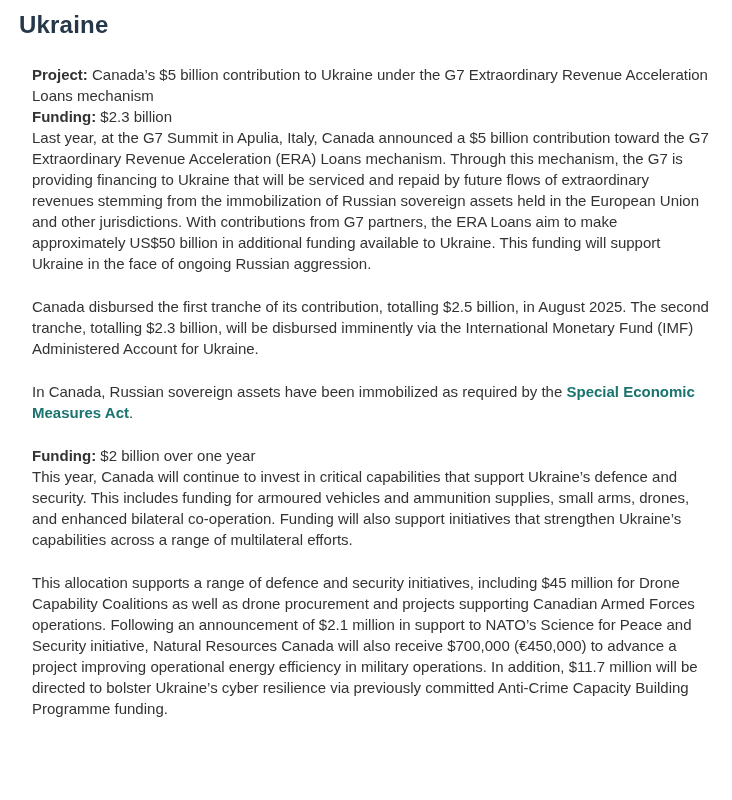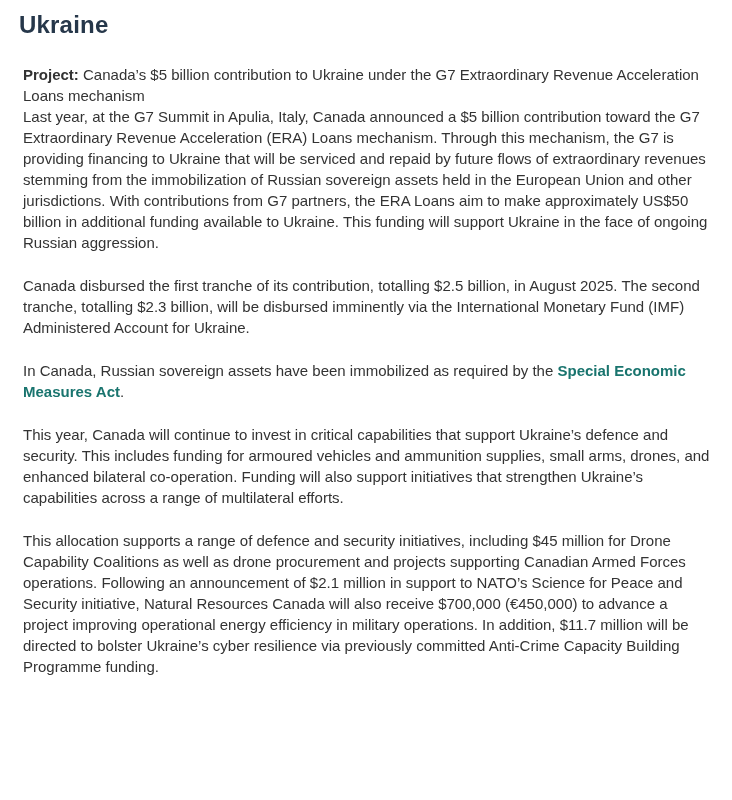--- a/index.html
+++ b/index.html
@@ -24,21 +24,21 @@
     margin: 0 0 24px 0;
     font-size: 24px;
     line-height: 30px;
     font-weight: 700;
     letter-spacing: 0.2px;
     color: var(--heading-color, #26374A);
   }
   .para {
     font-size: 15px;
     line-height: 21px;
-    margin: 0 0 22px 4px;
+    margin: 0 0 22px 13px;
     max-width: 695px;
     color: var(--body-color, #333333);
   }
   .para:last-child { margin-bottom: 0; }
   .pline { display: block; }
   strong.lbl { font-weight: 700; color: var(--body-color, #333333); }
   a.doc-link {
     color: var(--link-color, #19746E);
     font-weight: 700;
     text-decoration: none;
@@ -50,29 +50,37 @@
 
 <main class="page">
 
   <h2 class="page-title">Ukraine</h2>
 
   <div class="para">
     <span class="pline">
       <strong class="lbl">Project:</strong>
       <span>Canada’s $5 billion contribution to Ukraine under the G7 Extraordinary Revenue Acceleration Loans mechanism</span>
     </span>
+    <span class="pline">
+      <strong class="lbl">Funding:</strong>
+      <span>$2.3 billion</span>
+    </span>
     <span class="pline">Last year, at the G7 Summit in Apulia, Italy, Canada announced a $5 billion contribution toward the G7 Extraordinary Revenue Acceleration (ERA) Loans mechanism. Through this mechanism, the G7 is providing financing to Ukraine that will be serviced and repaid by future flows of extraordinary revenues stemming from the immobilization of Russian sovereign assets held in the European Union and other jurisdictions. With contributions from G7 partners, the ERA Loans aim to make approximately US$50 billion in additional funding available to Ukraine. This funding will support Ukraine in the face of ongoing Russian aggression.</span>
   </div>
 
   <p class="para">Canada disbursed the first tranche of its contribution, totalling $2.5 billion, in August 2025. The second tranche, totalling $2.3 billion, will be disbursed imminently via the International Monetary Fund (IMF) Administered Account for Ukraine.</p>
 
   <p class="para"><span>In Canada, Russian sovereign assets have been immobilized as required by the</span>
     <a class="doc-link">Special Economic Measures Act</a><span>.</span></p>
 
   <div class="para">
+    <span class="pline">
+      <strong class="lbl">Funding:</strong>
+      <span>$2 billion over one year</span>
+    </span>
     <span class="pline">This year, Canada will continue to invest in critical capabilities that support Ukraine’s defence and security. This includes funding for armoured vehicles and ammunition supplies, small arms, drones, and enhanced bilateral co-operation. Funding will also support initiatives that strengthen Ukraine’s capabilities across a range of multilateral efforts.</span>
   </div>
 
   <div class="para">
     <span class="pline">This allocation supports a range of defence and security initiatives, including $45 million for Drone Capability Coalitions as well as drone procurement and projects supporting Canadian Armed Forces operations. Following an announcement of $2.1 million in support to NATO’s Science for Peace and Security initiative, Natural Resources Canada will also receive $700,000 (€450,000) to advance a project improving operational energy efficiency in military operations. In addition, $11.7 million will be directed to bolster Ukraine’s cyber resilience via previously committed Anti-Crime Capacity Building Programme funding.</span>
   </div>
 
 </main>
 
 </body></html>

